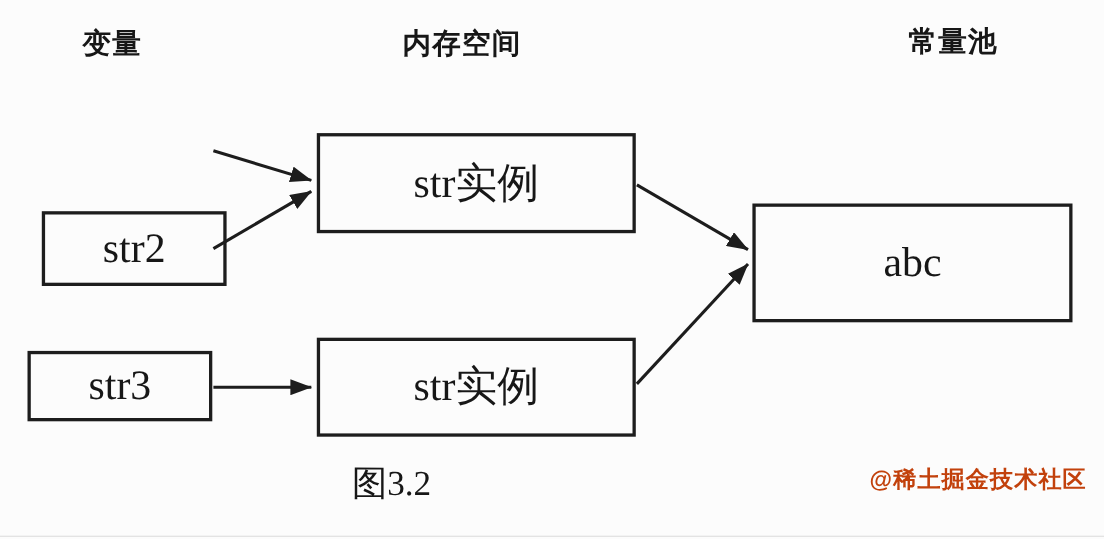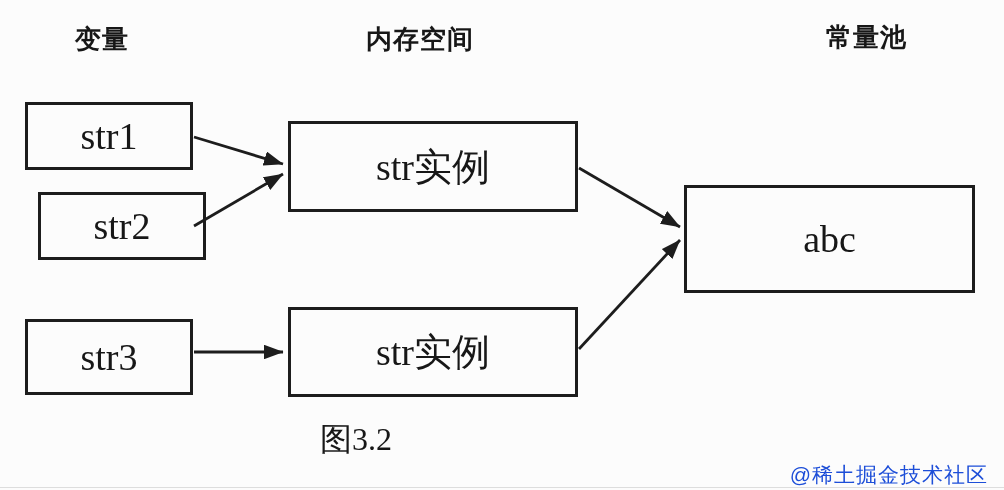--- a/index.html
+++ b/index.html
@@ -37,21 +37,21 @@
     background: #fcfcfc;
     display: flex;
     align-items: center;
     justify-content: center;
     font-size: 38px;
     line-height: 1;
     white-space: nowrap;
   }
   .node-str1 { left: 25px;  top: 102px; width: 168px; height: 68px; }
   .node-str2 { left: 38px;  top: 192px; width: 168px; height: 68px; }
-  .node-str3 { left: 25px;  top: 319px; width: 168px; height: 76px; }
+  .node-str3 { left: 25px;  top: 319px; width: 168px; height: 64px; }
   .node-inst1 { left: 288px; top: 121px; width: 290px; height: 91px; }
   .node-inst2 { left: 288px; top: 307px; width: 290px; height: 90px; }
   .node-abc   { left: 684px; top: 185px; width: 291px; height: 108px; }
 
   
   .arrows {
     position: absolute;
     left: 0; top: 0;
     width: 1004px;
     height: 490px;
@@ -68,26 +68,27 @@
     display: flex;
     gap: 24px;
     white-space: nowrap;
     line-height: 1.2;
   }
 
   
   .watermark {
     position: absolute;
     right: 16px;
-    top: 461px;
+    top: 422px;
     font-size: 21px;
-    color: #1d4ed8;
+    color: #c2410c;
     letter-spacing: 1px;
     white-space: nowrap;
     font-family: "Liberation Sans", "DejaVu Sans", sans-serif;
+    font-weight: bold;
   }
 
   
   .bottom-hairline {
     position: absolute;
     left: 0;
     bottom: 2px;
     width: 100%;
     height: 1px;
     background: #dddddd;
@@ -95,21 +96,20 @@
 </style>
 </head>
 <body>
 
 <div class="stage">
 
   <div class="col-header hdr-variables">变量</div>
   <div class="col-header hdr-memory">内存空间</div>
   <div class="col-header hdr-pool">常量池</div>
 
-  <div class="node node-str1">str1</div>
   <div class="node node-str2">str2</div>
   <div class="node node-str3">str3</div>
 
   <div class="node node-inst1">str实例</div>
   <div class="node node-inst2">str实例</div>
 
   <div class="node node-abc">abc</div>
 
   <svg class="arrows" viewBox="0 0 1004 490" xmlns="http://www.w3.org/2000/svg">
     <defs>

